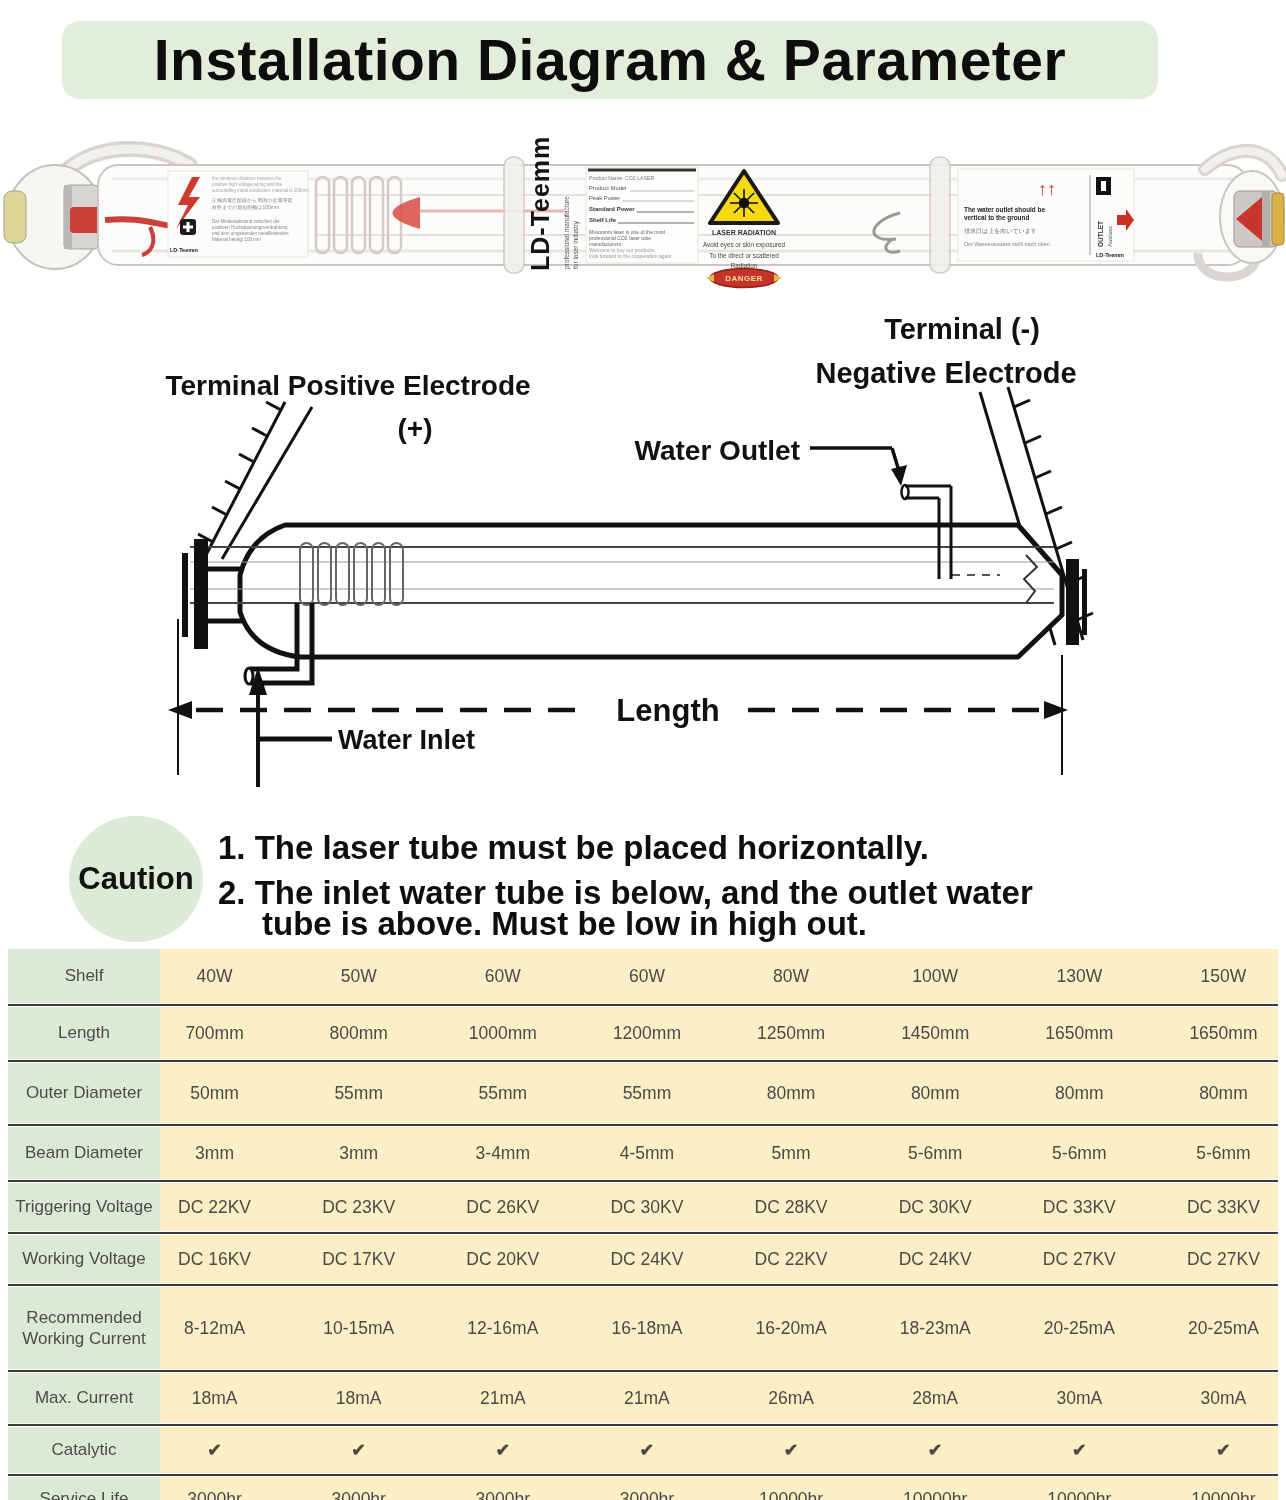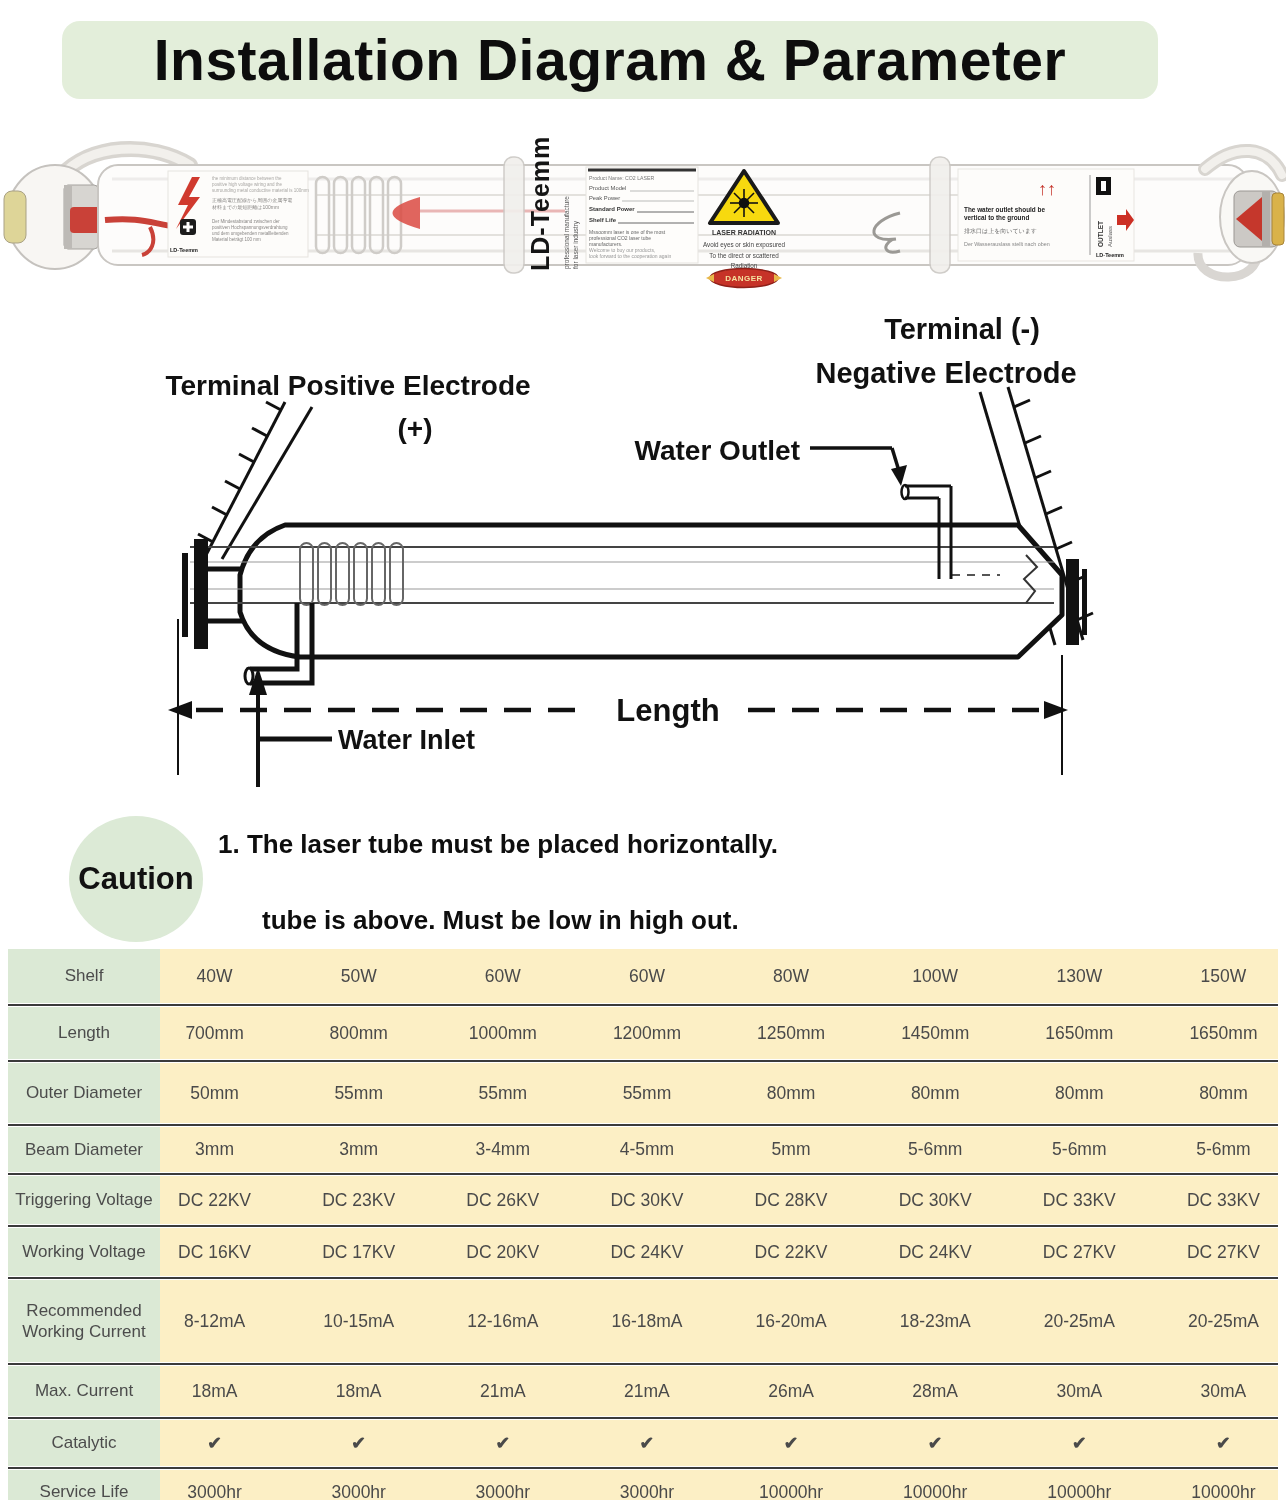--- a/index.html
+++ b/index.html
@@ -9,21 +9,21 @@
   
   #title-bar{left:62px;top:4px;width:1096px;height:78px;background:#e3eeda;border-radius:18px;
              display:flex;align-items:center;justify-content:center;}
   #title-bar span{font-size:57px;font-weight:bold;color:#0d0d0d;letter-spacing:0.5px;}
   
   svg text{font-family:"Liberation Sans",sans-serif;}
   
   #caution-badge{left:69px;top:799px;width:134px;height:126px;border-radius:50%;background:#dcead6;
                  display:flex;align-items:center;justify-content:center;}
   #caution-badge span{font-size:31px;font-weight:bold;color:#121212;text-align:right;}
-  .caution-line{font-weight:bold;color:#0e0e0e;font-size:26px;white-space:nowrap;}
+  .caution-line{font-weight:bold;color:#0e0e0e;font-size:33px;white-space:nowrap;}
   
   #param-table{left:8px;top:932px;width:1270px;}
   .t-row{display:flex;width:100%;}
   .t-label{width:152px;background:#dbe9d5;display:flex;align-items:center;justify-content:center;
            text-align:center;color:#4c4c4c;font-size:17px;line-height:1.25;padding:0 4px;box-sizing:border-box;}
   .t-cells{flex:1;background:#fcefc5;display:flex;gap:35px;}
   .t-cell{flex:1;display:flex;align-items:center;justify-content:center;color:#4a4a4a;font-size:17.5px;}
   .t-div{height:2px;background:#3b3b3b;margin:1px 0;}
 </style>
 </head>
@@ -235,20 +235,21 @@
     <line x1="258" y1="480" x2="258" y2="386" stroke="#111" stroke-width="4"></line>
     <polygon points="249,388 267,388 258,360" fill="#111"></polygon>
     <line x1="258" y1="432" x2="332" y2="432" stroke="#111" stroke-width="5"></line>
     <text x="338" y="442" font-size="27" font-weight="bold" fill="#111">Water Inlet</text>
   </svg>
 
   <div class="abs" id="caution-badge">
     <span>Caution</span>
   </div>
   <div class="abs caution-line" style="left:218px;top:812px">1. The laser tube must be placed horizontally.</div>
+  <div class="abs caution-line" style="left:218px;top:857px">2. The inlet water tube is below, and the outlet water</div>
   <div class="abs caution-line" style="left:262px;top:888px">tube is above. Must be low in high out.</div>
 
   <div class="abs" id="param-table">
 
     <div class="t-row" style="height:54px">
       <div class="t-label">Shelf</div>
       <div class="t-cells">
         <div class="t-cell">40W</div>
         <div class="t-cell">50W</div>
         <div class="t-cell">60W</div>
@@ -284,21 +285,21 @@
         <div class="t-cell">55mm</div>
         <div class="t-cell">55mm</div>
         <div class="t-cell">80mm</div>
         <div class="t-cell">80mm</div>
         <div class="t-cell">80mm</div>
         <div class="t-cell">80mm</div>
       </div>
     </div>
     <div class="t-div"></div>
 
-    <div class="t-row" style="height:45px">
+    <div class="t-row" style="height:52px">
       <div class="t-label">Beam Diameter</div>
       <div class="t-cells">
         <div class="t-cell">3mm</div>
         <div class="t-cell">3mm</div>
         <div class="t-cell">3-4mm</div>
         <div class="t-cell">4-5mm</div>
         <div class="t-cell">5mm</div>
         <div class="t-cell">5-6mm</div>
         <div class="t-cell">5-6mm</div>
         <div class="t-cell">5-6mm</div>

